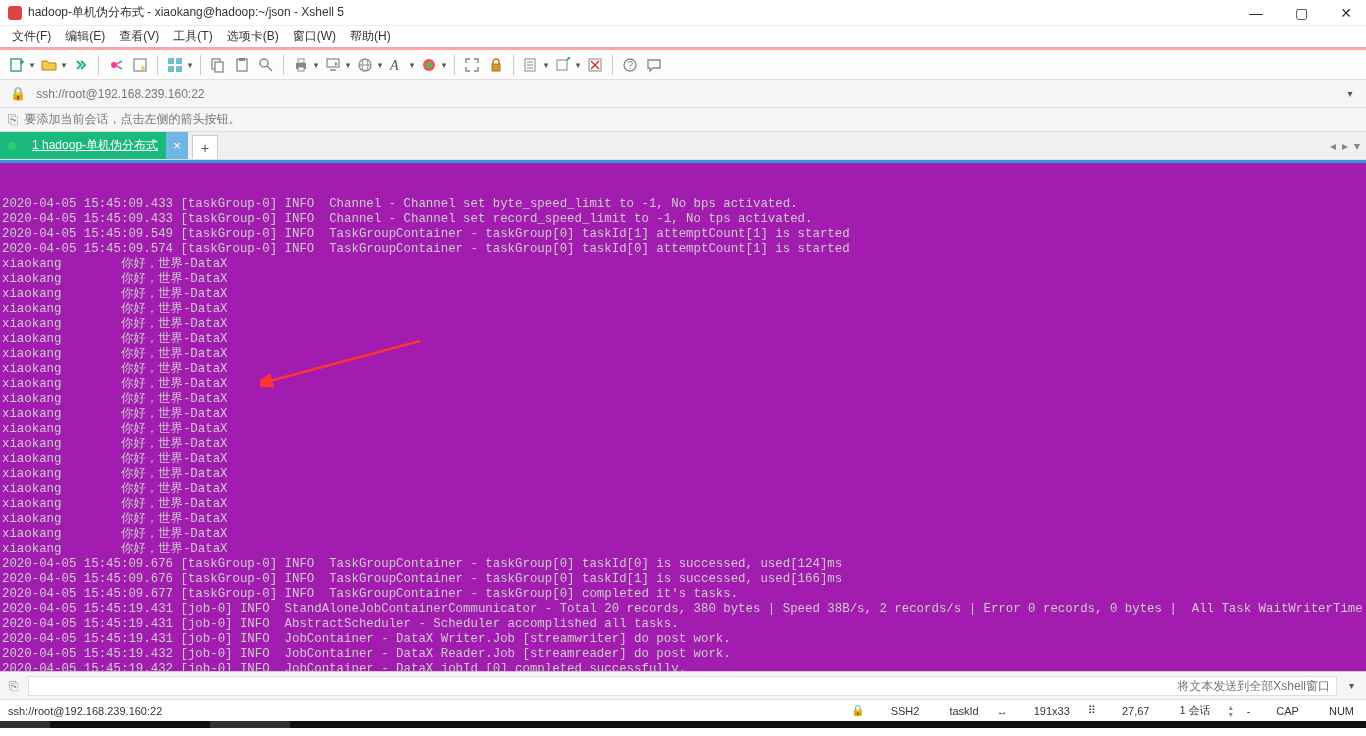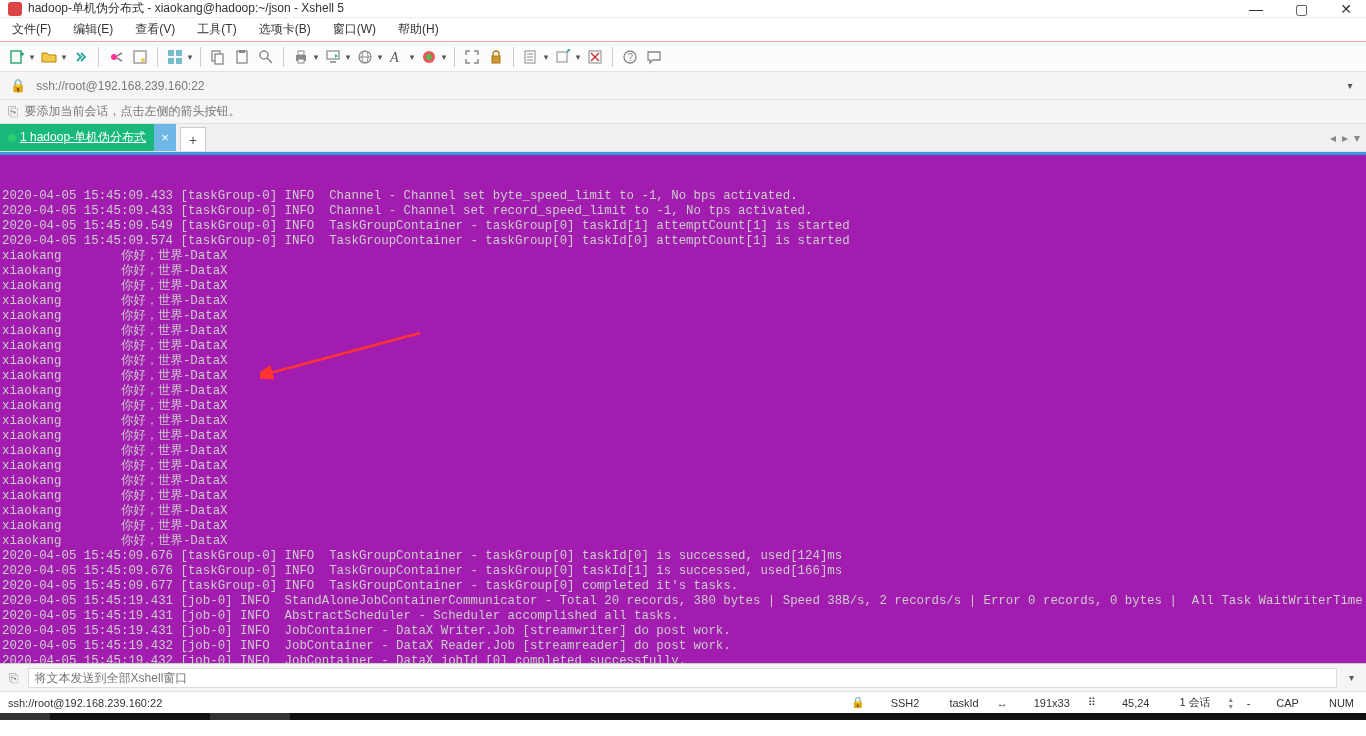--- a/index.html
+++ b/index.html
@@ -1,58 +1,58 @@
 <!DOCTYPE html>
 <html><head>
 <meta charset="utf-8">
 <style>
 * { margin: 0; padding: 0; box-sizing: border-box; }
 body { font-family: "Microsoft YaHei", "Segoe UI", Arial, sans-serif; font-size: 12px; background: #fff; overflow: hidden; width: 1366px; height: 736px; }
-.titlebar { height: 18px; display: flex; align-items: center; padding: 0 8px; background: #fff; border-bottom: 1px solid #eee; }
+.titlebar { height: 26px; display: flex; align-items: center; padding: 0 8px; background: #fff; border-bottom: 1px solid #eee; }
 .titlebar .app-icon { width: 14px; height: 14px; background: #d44; border-radius: 3px; margin-right: 6px; }
 .titlebar .title { flex: 1; color: #333; font-size: 12px; }
 .titlebar .win-controls { display: flex; gap: 20px; color: #333; font-size: 14px; }
 .titlebar .win-controls span { cursor: pointer; padding: 2px 6px; }
 
-.menubar { height: 24px; display: flex; align-items: center; padding: 2px 12px; gap: 22px; background: #fff; border-bottom: 1px solid #fca5a5; }
+.menubar { height: 24px; display: flex; align-items: center; padding: 2px 12px; gap: 14px; background: #fff; border-bottom: 3px solid #fca5a5; }
 .menubar span { color: #333; cursor: pointer; }
 
 .toolbar { height: 30px; display: flex; align-items: center; padding: 2px 6px; gap: 2px; background: #fcfcfc; border-bottom: 1px solid #e0e0e0; }
 .toolbar .sep { width: 1px; height: 20px; background: #ccc; margin: 0 4px; }
 .toolbar .tbtn { width: 22px; height: 22px; display: flex; align-items: center; justify-content: center; cursor: pointer; position: relative; }
 .toolbar .tbtn svg { width: 16px; height: 16px; }
 .toolbar .drop { width: 8px; display: flex; align-items: center; justify-content: center; font-size: 9px; color: #555; margin-left: -2px; }
 
 .addressbar { height: 28px; display: flex; align-items: center; padding: 4px 6px; gap: 6px; background: #f5f5f5; border-bottom: 1px solid #e0e0e0; }
 .addressbar .lock { color: #888; font-size: 13px; padding: 0 4px; }
 .addressbar .addr { flex: 1; color: #777; }
 .addressbar .dd { width: 20px; text-align: center; color: #555; font-size: 10px; }
 
 .infobar { height: 24px; display: flex; align-items: center; padding: 4px 8px; gap: 6px; background: #f5f5f5; border-bottom: 1px solid #e0e0e0; }
 .infobar .ico { color: #888; font-size: 13px; }
 .infobar .txt { color: #777; font-family: Liberation Mono, monospace; }
 
 .tabstrip { display: flex; align-items: stretch; background: #f0f0f0; height: 28px; border-bottom: 1px solid #e0e0e0; }
-.tabstrip .tab { display: flex; align-items: center; padding: 0 8px; gap: 4px; background: #19b97b; color: #fff; font-size: 12px;}
+.tabstrip .tab { display: flex; align-items: center; padding: 0 8px; gap: 16px; background: #19b97b; color: #fff; font-size: 12px;}
 .tabstrip .tab .dot { width: 8px; height: 8px; background: #2ecc71; border-radius: 50%; }
 .tabstrip .tab .label { text-decoration: underline; }
 .tabstrip .close { background: #6fb8e6; width: 22px; display: flex; align-items: center; justify-content: center; color: #fff; cursor: pointer; font-size: 13px; }
 .tabstrip .newtab { width: 26px; background: #fff; border: 1px solid #ccc; border-bottom: none; display: flex; align-items: center; justify-content: center; cursor: pointer; margin: 3px 0 0 4px; font-size: 14px; color: #555; }
 .tabstrip .filler { flex: 1; }
 .tabstrip .nav { display: flex; align-items: center; padding: 0 6px; gap: 6px; color: #888; }
 
 .bluebar { height: 3px; background: #3498db; }
 
 .terminal { background: #a21caf; color: #ccc; font-family: "Consolas", "Courier New", monospace; font-size: 12.4px; line-height: 15px; padding: 4px 2px; height: 508px; overflow: hidden; white-space: pre; position: relative; }
 .terminal .row { white-space: pre; }
 .arrow { position: absolute; left: 260px; top: 168px; pointer-events: none; }
 
 .sendbar { height: 28px; display: flex; align-items: center; padding: 2px 6px; gap: 6px; background: #f5f5f5; border-top: 1px solid #ccc; }
 .sendbar .bico { color: #888; padding: 0 3px; }
-.sendbar input { flex: 1; border: 1px solid #ddd; height: 20px; padding: 0 6px; color: #a21caf; font-size: 12px; background: #fff; }
+.sendbar input { flex: 1; border: 1px solid #ddd; height: 20px; padding: 0 6px; color: #a21caf; font-size: 12px; background: #fff; text-align: right; }
 .sendbar .dd { color: #555; font-size: 10px; padding: 0 6px; }
 
 .statusbar { height: 22px; display: flex; align-items: center; padding: 0 8px; gap: 14px; background: #fff; border-top: 1px solid #e0e0e0; font-size: 11px; color: #333; }
 .statusbar .left { flex: 1; }
 .statusbar .cell { padding: 0 4px; margin-left: 8px; }
 .statusbar .lock { color: #888; }
 .statusbar .updn { display: flex; flex-direction: column; font-size: 8px; line-height: 7px; color: #888; }
 
 .taskline { height: 7px; background: #111; display: flex; }
 .taskline .bk { height: 7px; }
@@ -276,21 +276,21 @@
 </div>
 
 <div class="statusbar">
   <span class="left">ssh://root@192.168.239.160:22</span>
   <span class="lock">🔒</span>
   <span class="cell">SSH2</span>
   <span class="cell">taskId</span>
   <span>↔</span>
   <span class="cell">191x33</span>
   <span>⠿</span>
-  <span class="cell">45,24</span>
+  <span class="cell">27,67</span>
   <span class="cell">1 会话</span>
   <span class="updn">
       <span>▴</span>
       <span>▾</span>
     </span>
   <span>-</span>
   <span class="cell">CAP</span>
   <span class="cell">NUM</span>
 </div>
 

